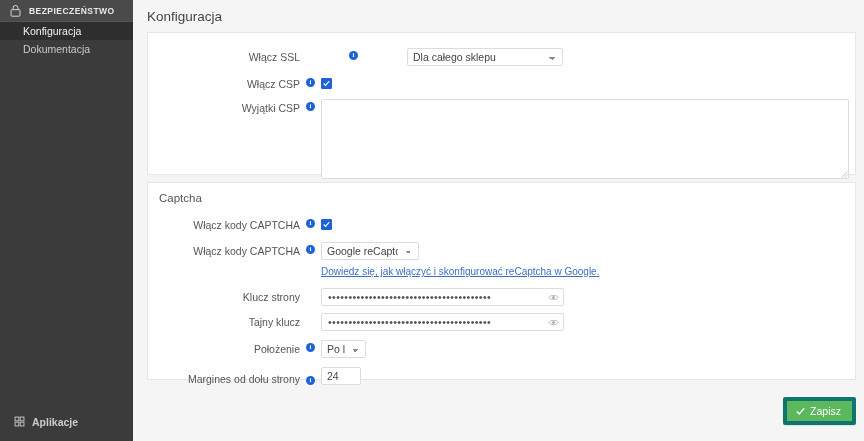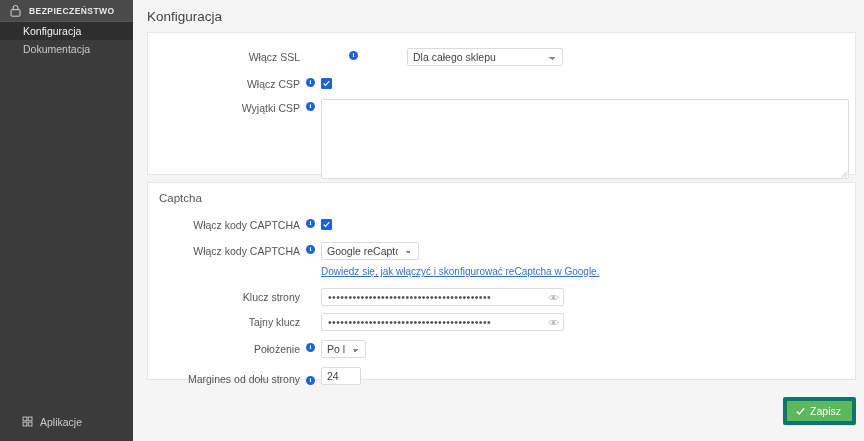--- a/index.html
+++ b/index.html
@@ -68,23 +68,24 @@
     cursor: pointer;
     white-space: nowrap;
   }
   .menu-item.active {
     background: #2e2e2e;
     color: #f2f2f2;
   }
 
   .sidebar-bottom {
     position: absolute;
-    left: 8px;
+    left: 0;
     bottom: 10px;
     width: 133px;
+    font-weight: bold;
   }
   .bottom-item {
     height: 19px;
     display: flex;
     align-items: center;
     padding-left: 14px;
     font-size: 10.5px;
     color: #cccccc;
     cursor: pointer;
   }

